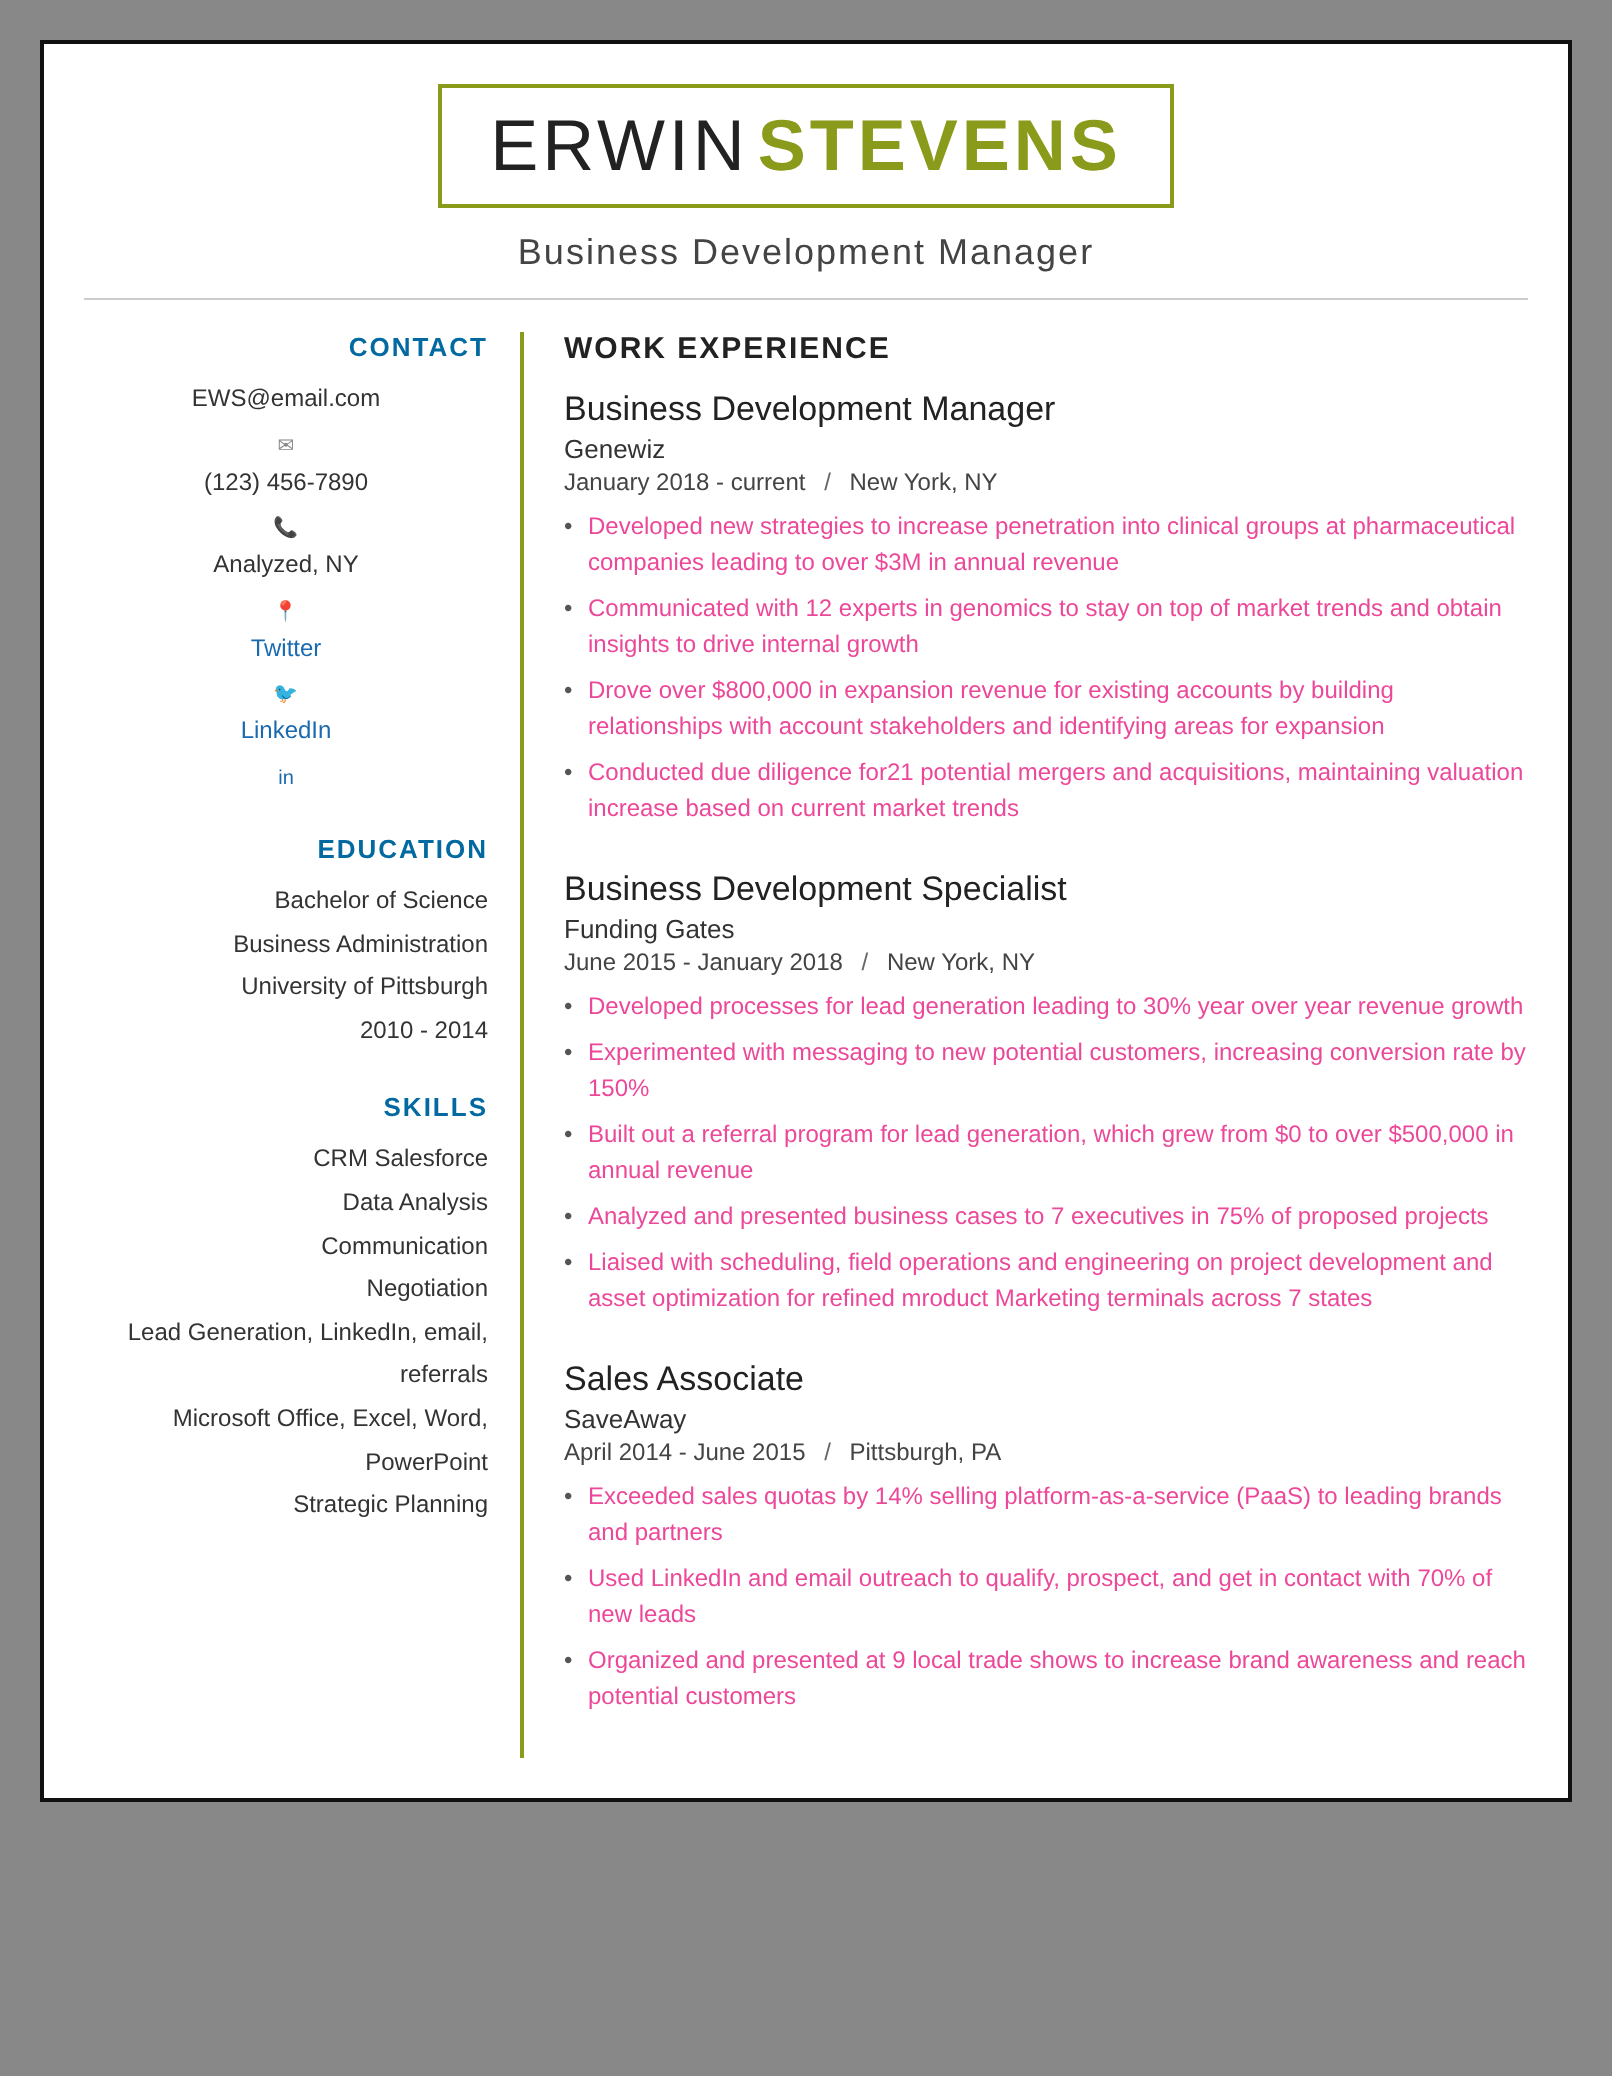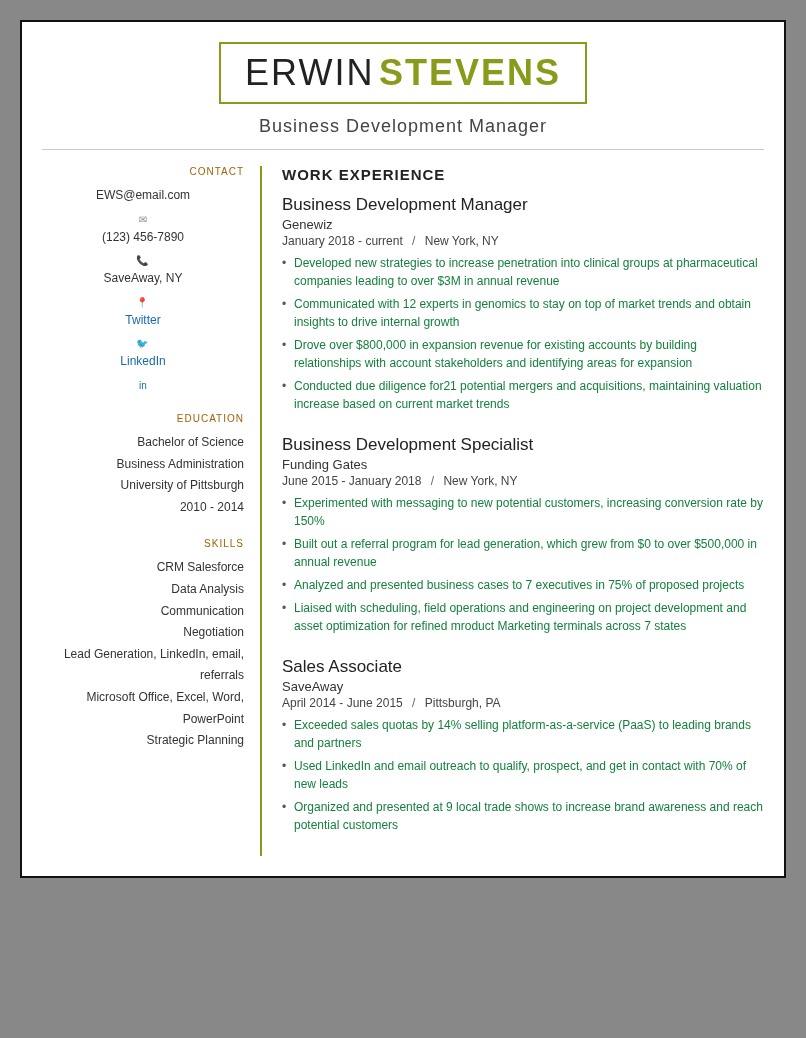--- a/index.html
+++ b/index.html
@@ -58,23 +58,23 @@
       width: 220px;
       min-width: 220px;
       padding-right: 16px;
       border-right: 2px solid #8a9a1a;
       text-align: right;
     }
     .sidebar-section {
       margin-bottom: 20px;
     }
     .sidebar-section-title {
-      font-size: 10px;
-      font-weight: 400;
-      color: #a16207;
+      font-size: 13px;
+      font-weight: 700;
+      color: #0369a1;
       letter-spacing: 1px;
       margin-bottom: 8px;
       text-transform: uppercase;
     }
     .sidebar-text {
       font-size: 12px;
       color: #333;
       line-height: 1.8;
     }
     .contact-row {
@@ -136,21 +136,21 @@
     .job-meta .separator {
       margin: 0 6px;
       color: #666;
     }
     .bullet-list {
       list-style: none;
       padding: 0;
     }
     .bullet-list li {
       font-size: 12px;
-      color: #15803d;
+      color: #ec4899;
       line-height: 1.5;
       margin-bottom: 5px;
       padding-left: 12px;
       position: relative;
     }
     .bullet-list li::before {
       content: "•";
       position: absolute;
       left: 0;
       color: #555;
@@ -178,21 +178,21 @@
         <div class="sidebar-section-title">CONTACT</div>
         <div class="contact-row">
           <span>EWS@email.com</span>
           <span class="contact-icon">✉</span>
         </div>
         <div class="contact-row">
           <span>(123) 456-7890</span>
           <span class="contact-icon">📞</span>
         </div>
         <div class="contact-row">
-          <span>SaveAway, NY</span>
+          <span>Analyzed, NY</span>
           <span class="contact-icon">📍</span>
         </div>
         <div class="contact-row">
           <a class="link-blue" href="#">Twitter</a>
           <span class="contact-icon" style="color:#1a6ab0;">🐦</span>
         </div>
         <div class="contact-row">
           <a class="link-blue" href="#">LinkedIn</a>
           <span class="contact-icon" style="color:#1a6ab0;">in</span>
         </div>
@@ -233,20 +233,21 @@
               <li>Communicated with 12 experts in genomics to stay on top of market trends and obtain insights to drive internal growth</li>
               <li>Drove over $800,000 in expansion revenue for existing accounts by building relationships with account stakeholders and identifying areas for expansion</li>
               <li>Conducted due diligence for21 potential mergers and acquisitions, maintaining valuation increase based on current market trends</li>
             </ul>
           </div>
           <div class="job-block">
             <div class="job-role">Business Development Specialist</div>
             <div class="job-company">Funding Gates</div>
             <div class="job-meta"><span>June 2015 - January 2018</span><span class="separator"> / </span><span>New York, NY</span></div>
             <ul class="bullet-list">
+              <li>Developed processes for lead generation leading to 30% year over year revenue growth</li>
               <li>Experimented with messaging to new potential customers, increasing conversion rate by 150%</li>
               <li>Built out a referral program for lead generation, which grew from $0 to over $500,000 in annual revenue</li>
               <li>Analyzed and presented business cases to 7 executives in 75% of proposed projects</li>
               <li>Liaised with scheduling, field operations and engineering on project development and asset optimization for refined mroduct Marketing terminals across 7 states</li>
             </ul>
           </div>
           <div class="job-block">
             <div class="job-role">Sales Associate</div>
             <div class="job-company">SaveAway</div>
             <div class="job-meta"><span>April 2014 - June 2015</span><span class="separator"> / </span><span>Pittsburgh, PA</span></div>

